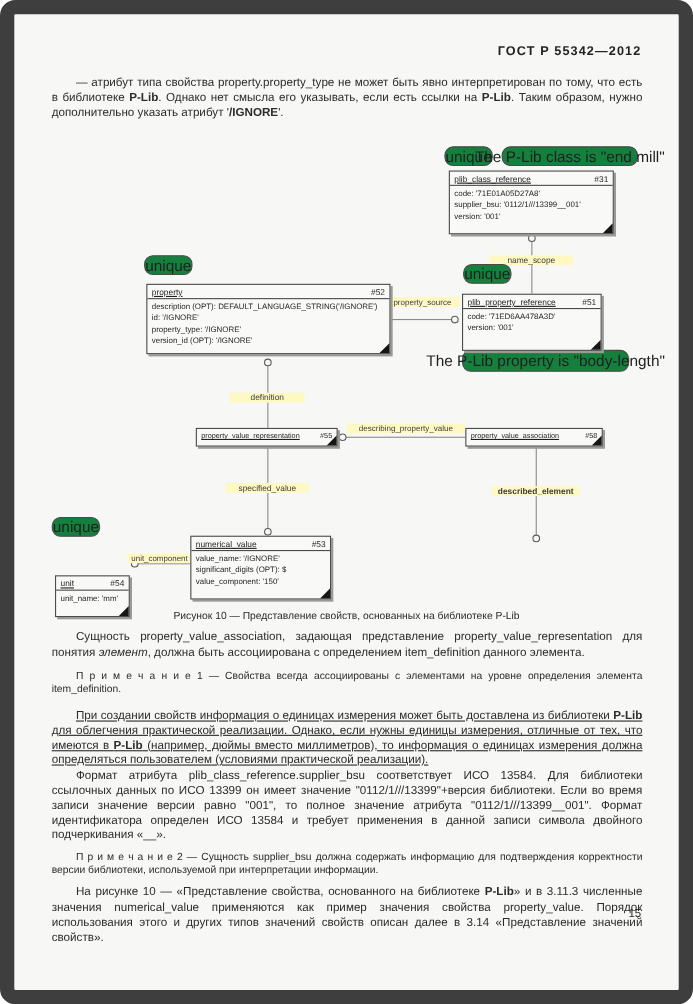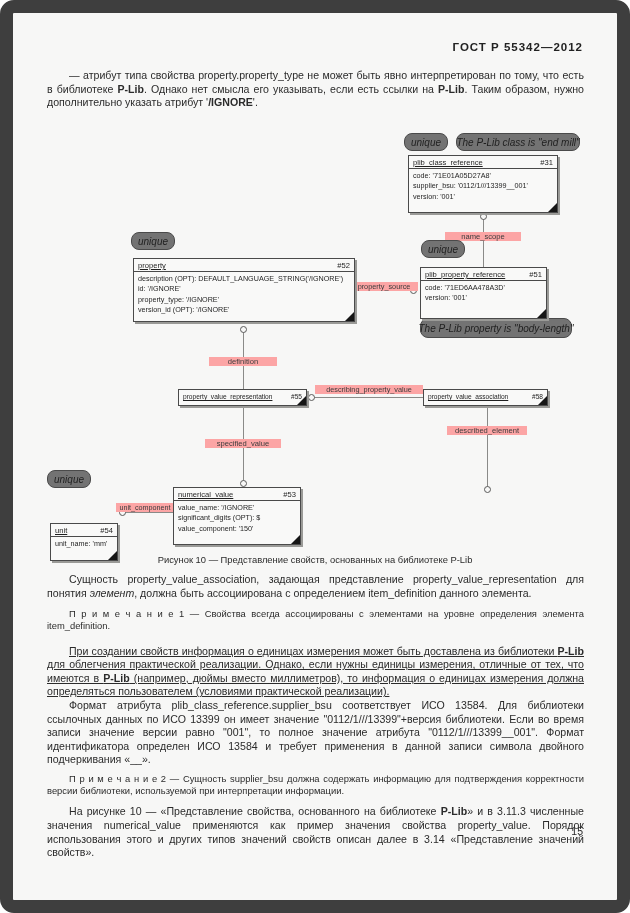--- a/index.html
+++ b/index.html
@@ -43,34 +43,34 @@
   }
   .ebox-title.noline{border-bottom:none;}
   .ebox-title .nm{text-decoration:underline;}
   .ebox-title.compact{font-size:6.6px;padding:3px 4px;}
   .ebox-attrs{padding:2px 4px;font-size:7.2px;line-height:10.4px;white-space:nowrap;color:#1f1f1f;overflow:hidden;}
   .dogear{
     position:absolute;right:0;bottom:0;width:0;height:0;border-style:solid;
     border-width:0 0 9px 9px;border-color:transparent transparent #161616 transparent;
   }
   .rbox{
-    position:absolute;border:1px solid #4a4a4a;border-radius:8px;background:#737373;
-    font-size:10px;display:flex;align-items:center;justify-content:center;
-    box-sizing:border-box;color:#1f1f1f;white-space:nowrap;font-style:italic;
+    position:absolute;border:1px solid #4a4a4a;border-radius:8px;background:#15803d;
+    font-size:14px;display:flex;align-items:center;justify-content:center;
+    box-sizing:border-box;color:#1f1f1f;white-space:nowrap;
   }
   .hline,.vline{position:absolute;background:#8a8a88;}
   .hline{height:1px;}
   .vline{width:1px;}
   .dot{
     position:absolute;width:5px;height:5px;border:1px solid #5a5a5a;border-radius:50%;
     background:#f7f7f6;box-sizing:content-box;
   }
   .rel{
     position:absolute;font-size:7.6px;color:#3c3c3c;text-align:center;
-    background:#fca5a5;white-space:nowrap;line-height:9px;
+    background:#fef9c3;white-space:nowrap;line-height:9px;
   }
   .caption{
     position:absolute;left:0;top:541px;width:604px;text-align:center;
     font-size:9.4px;color:#2b2b2b;
   }
   .pagenum{position:absolute;right:34px;top:812px;font-size:10.5px;color:#2b2b2b;}
   em{}
 </style>
 </head>
 <body>
@@ -95,25 +95,25 @@
 
     <div class="dot" style="left:467px;top:200px;"></div>
     <div class="dot" style="left:397px;top:274px;"></div>
     <div class="dot" style="left:227px;top:313px;"></div>
     <div class="dot" style="left:295px;top:381px;"></div>
     <div class="dot" style="left:227px;top:467px;"></div>
     <div class="dot" style="left:471px;top:473px;"></div>
     <div class="dot" style="left:106px;top:496px;"></div>
 
     <div class="rel" style="left:432px;top:219px;width:76px;">name_scope</div>
-    <div class="rel" style="left:337px;top:269px;width:68px;font-size:7.3px;">property_source</div>
+    <div class="rel" style="left:337px;top:257px;width:68px;font-size:7.3px;">property_source</div>
     <div class="rel" style="left:196px;top:344px;width:68px;">definition</div>
     <div class="rel" style="left:302px;top:372px;width:108px;font-size:7.3px;">describing_property_value</div>
     <div class="rel" style="left:192px;top:426px;width:76px;">specified_value</div>
-    <div class="rel" style="left:434px;top:413px;width:80px;">described_element</div>
+    <div class="rel" style="left:434px;top:429px;width:80px;font-weight:bold;">described_element</div>
     <div class="rel" style="left:103px;top:490px;width:58px;font-size:7.2px;">unit_component</div>
 
     <div class="rbox" style="left:391px;top:120px;width:44px;height:18px;">unique</div>
     <div class="rbox" style="left:408px;top:227px;width:44px;height:18px;">unique</div>
     <div class="rbox" style="left:118px;top:219px;width:44px;height:18px;">unique</div>
     <div class="rbox" style="left:34px;top:457px;width:44px;height:18px;">unique</div>
 
     <div class="rbox" style="left:443px;top:120px;width:124px;height:18px;">The P-Lib class is "end mill"</div>
     <div class="rbox" style="left:407px;top:305px;width:152px;height:20px;">The P-Lib property is "body-length"</div>
 

